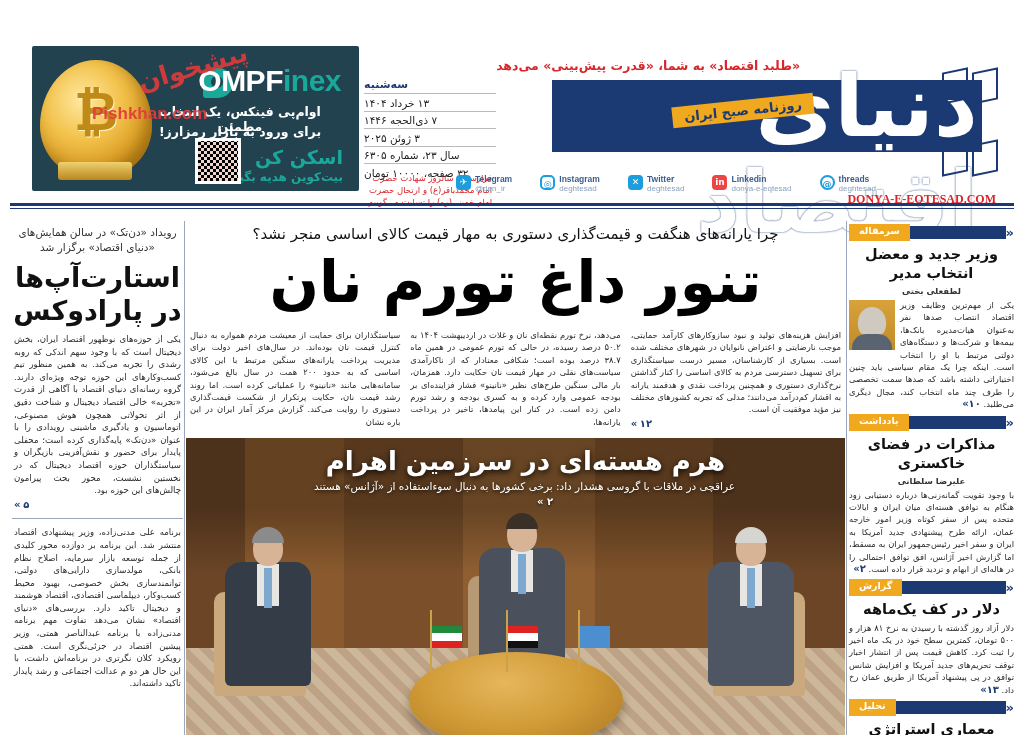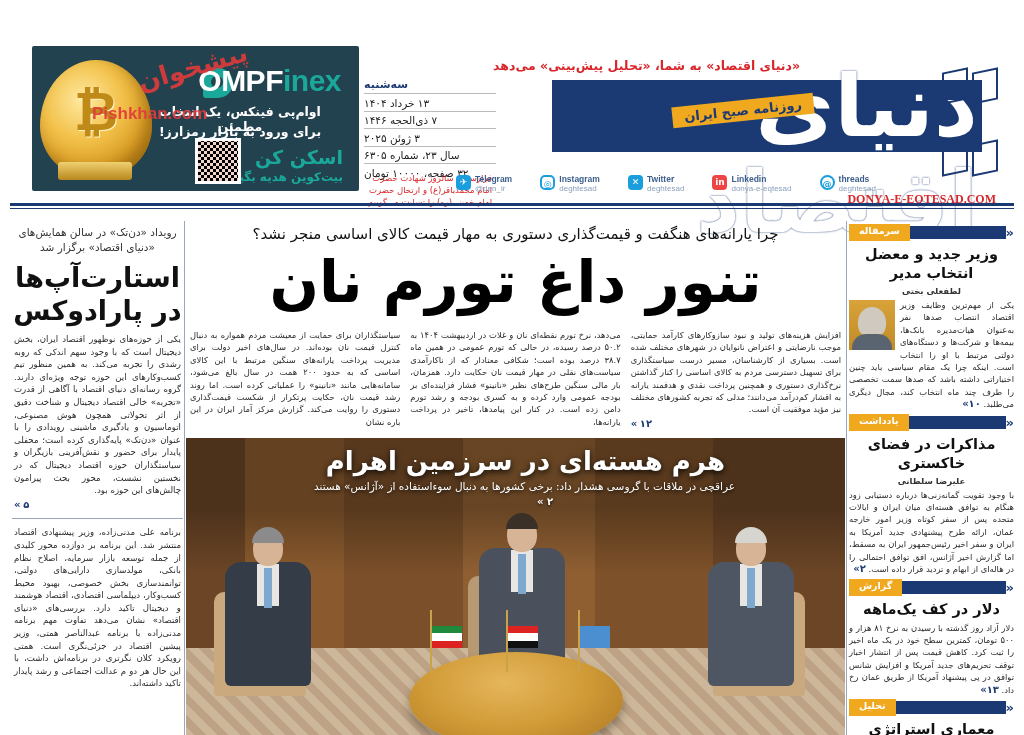--- a/index.html
+++ b/index.html
@@ -281,21 +281,21 @@
     <div class="datebox">
       <div class="dow">سه‌شنبه</div>
       <div class="row">۱۳ خرداد ۱۴۰۴</div>
       <div class="row">۷ ذی‌الحجه ۱۴۴۶</div>
       <div class="row">۳ ژوئن ۲۰۲۵</div>
       <div class="row">سال ۲۳، شماره ۶۳۰۵</div>
       <div class="row">۳۲ صفحه، ۱۰۰۰۰ تومان</div>
     </div>
     <div class="memorial">فرارسیدن سالروز شهادت حضرت امام محمدباقر(ع) و ارتحال حضرت امام خمینی(ره) را تسلیت می‌گوییم</div>
 
-    <div class="slogan">«دنیای اقتصاد» به شما، «تحلیل پیش‌بینی» می‌دهد</div>
+    <div class="slogan">«طلبد اقتصاد» به شما، «قدرت پیش‌بینی» می‌دهد</div>
     <div class="brand-wrap">
       <div class="brand-band"></div>
       <div class="brand-title">دنیای اقتصاد</div>
       <div class="brand-sub">روزنامه صبح ایران</div>
       <div class="diamonds">
         <div class="dmd" style="right:6px;  top:0px;"></div>
         <div class="dmd" style="right:36px; top:0px;"></div>
         <div class="dmd" style="right:6px;  top:72px;"></div>
         <div class="dmd" style="right:36px; top:72px;"></div>
       </div>

